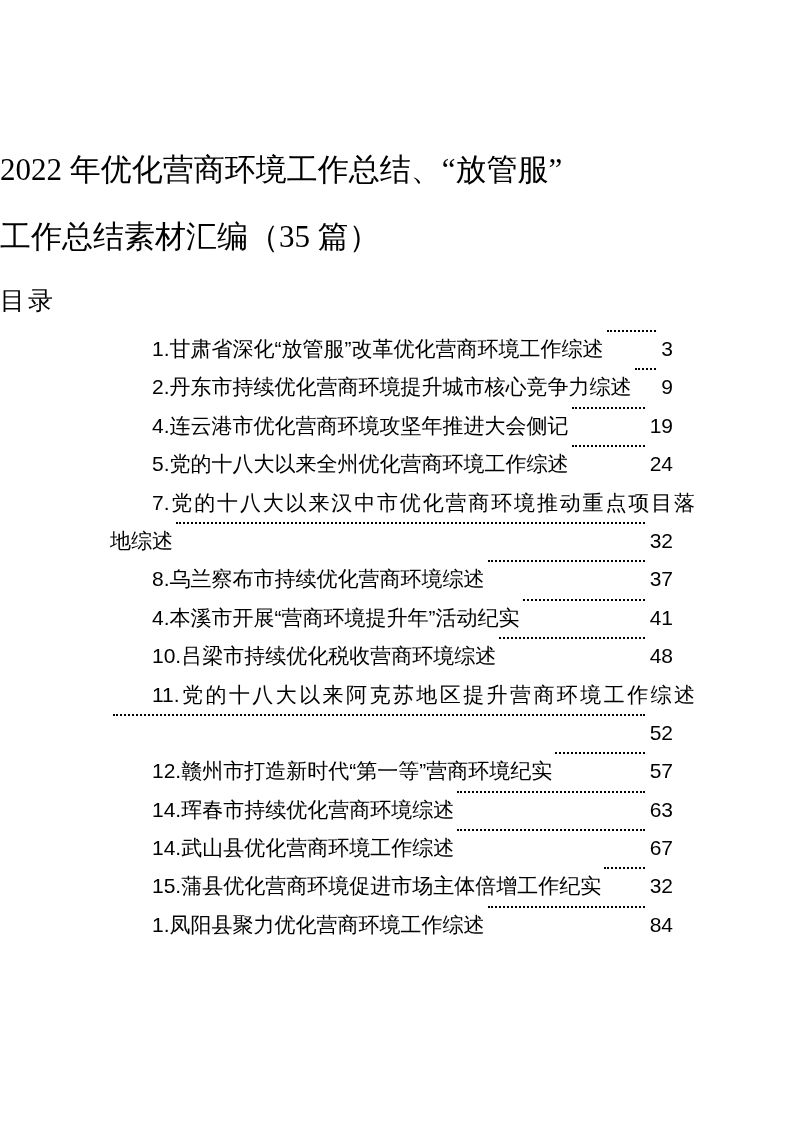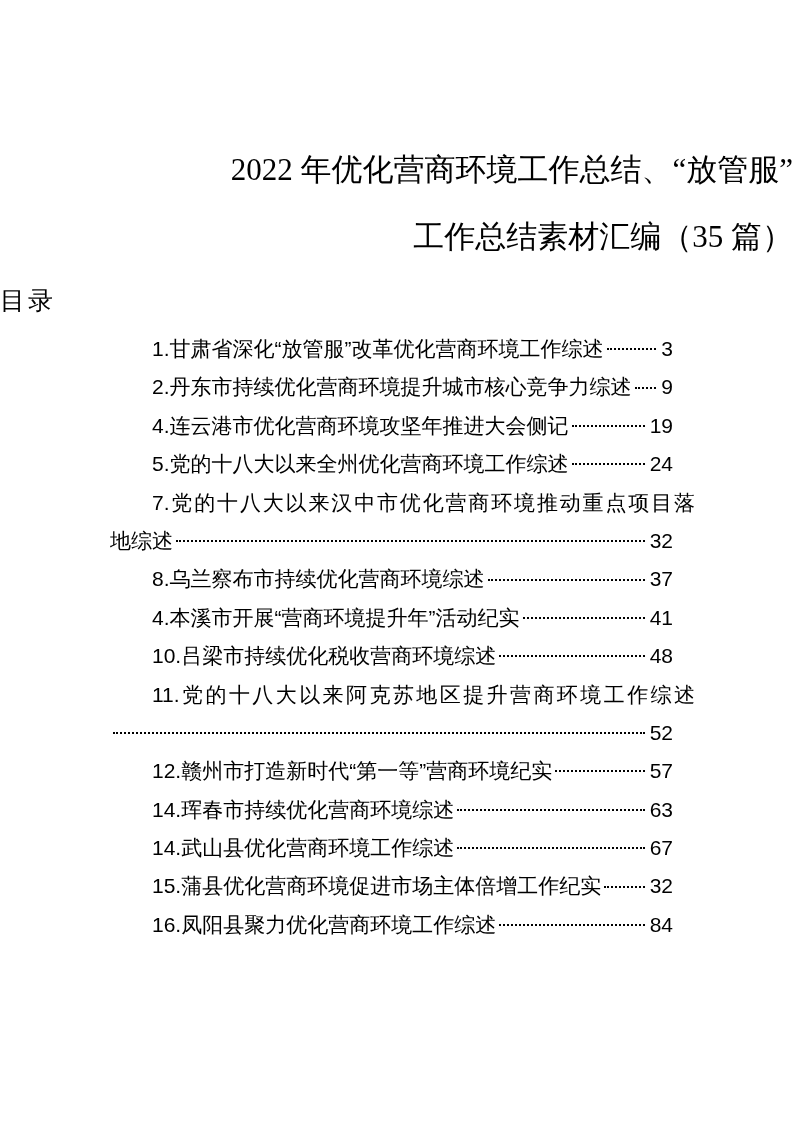--- a/index.html
+++ b/index.html
@@ -16,42 +16,42 @@
     color: #000000;
     overflow: hidden;
     box-sizing: border-box;
     padding: 150px 120px 0 110px;
     font-family: "Liberation Sans", "DejaVu Sans", sans-serif;
   }
   .doc-title {
     font-family: "Liberation Serif", "DejaVu Serif", serif;
     font-size: 31px;
     line-height: 40px;
-    text-align: right;
+    text-align: left;
     
     margin-left: -110px;
     margin-right: -120px;
   }
   .title-line1 { margin-bottom: 27px; }
   .title-line2 { margin-bottom: 27px; }
   .toc-heading {
     font-size: 25px;
     line-height: 32px;
     letter-spacing: 3px;
     text-align: left;
     margin-left: -110px;
     margin-right: -120px;
     margin-bottom: 14px;
   }
   .toc-list {
     font-size: 21px;
   }
   .toc-line {
     display: flex;
-    align-items: center;
+    align-items: flex-start;
     height: 38.4px;
     line-height: 38.4px;
     overflow: hidden;
     white-space: nowrap;
   }
   .toc-line .t {
     flex: 0 1 auto;
     min-width: 0;
     overflow: hidden;
   }
@@ -153,18 +153,18 @@
         <span class="t">14.武山县优化营商环境工作综述</span>
         <span class="leader"></span>
         <span class="pg">67</span>
       </div>
       <div class="toc-line ind">
         <span class="t">15.蒲县优化营商环境促进市场主体倍增工作纪实</span>
         <span class="leader"></span>
         <span class="pg">32</span>
       </div>
       <div class="toc-line ind">
-        <span class="t">16.凤阳县聚力优化营商环境工作综述</span>
+        <span class="t">1.凤阳县聚力优化营商环境工作综述</span>
         <span class="leader"></span>
         <span class="pg">84</span>
       </div>
     </div>
 </div>
 
 </body></html>

